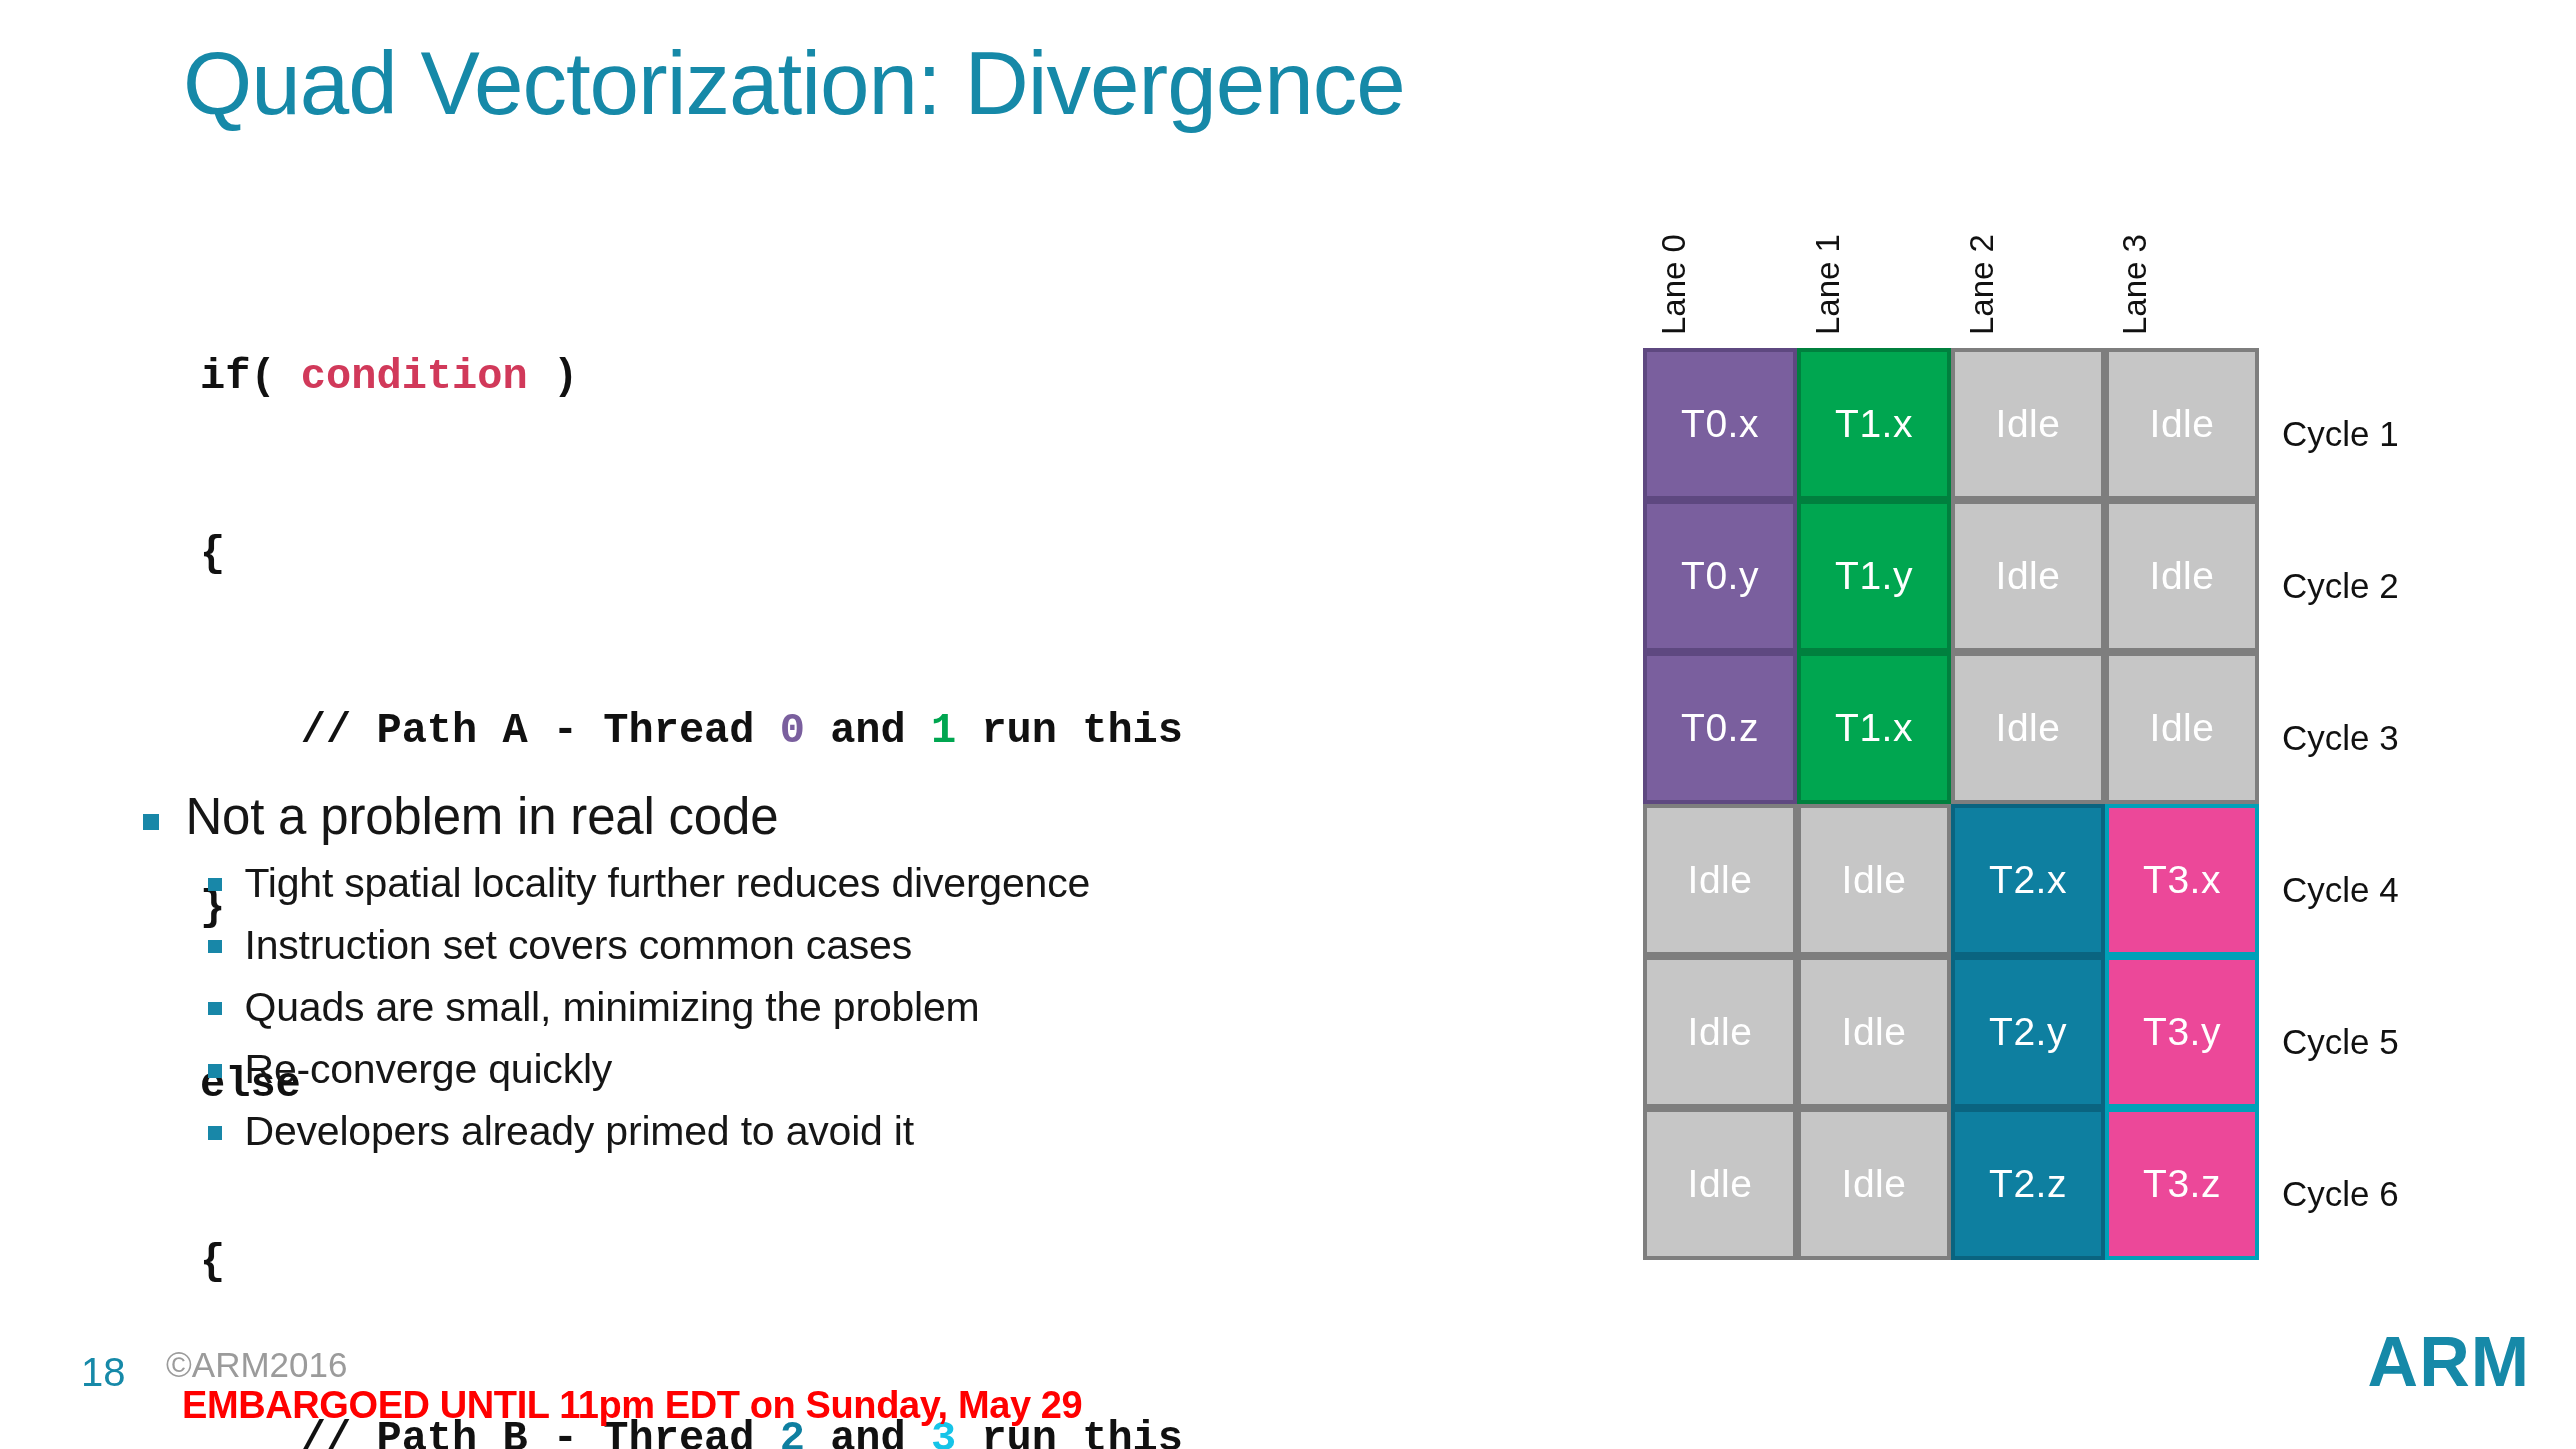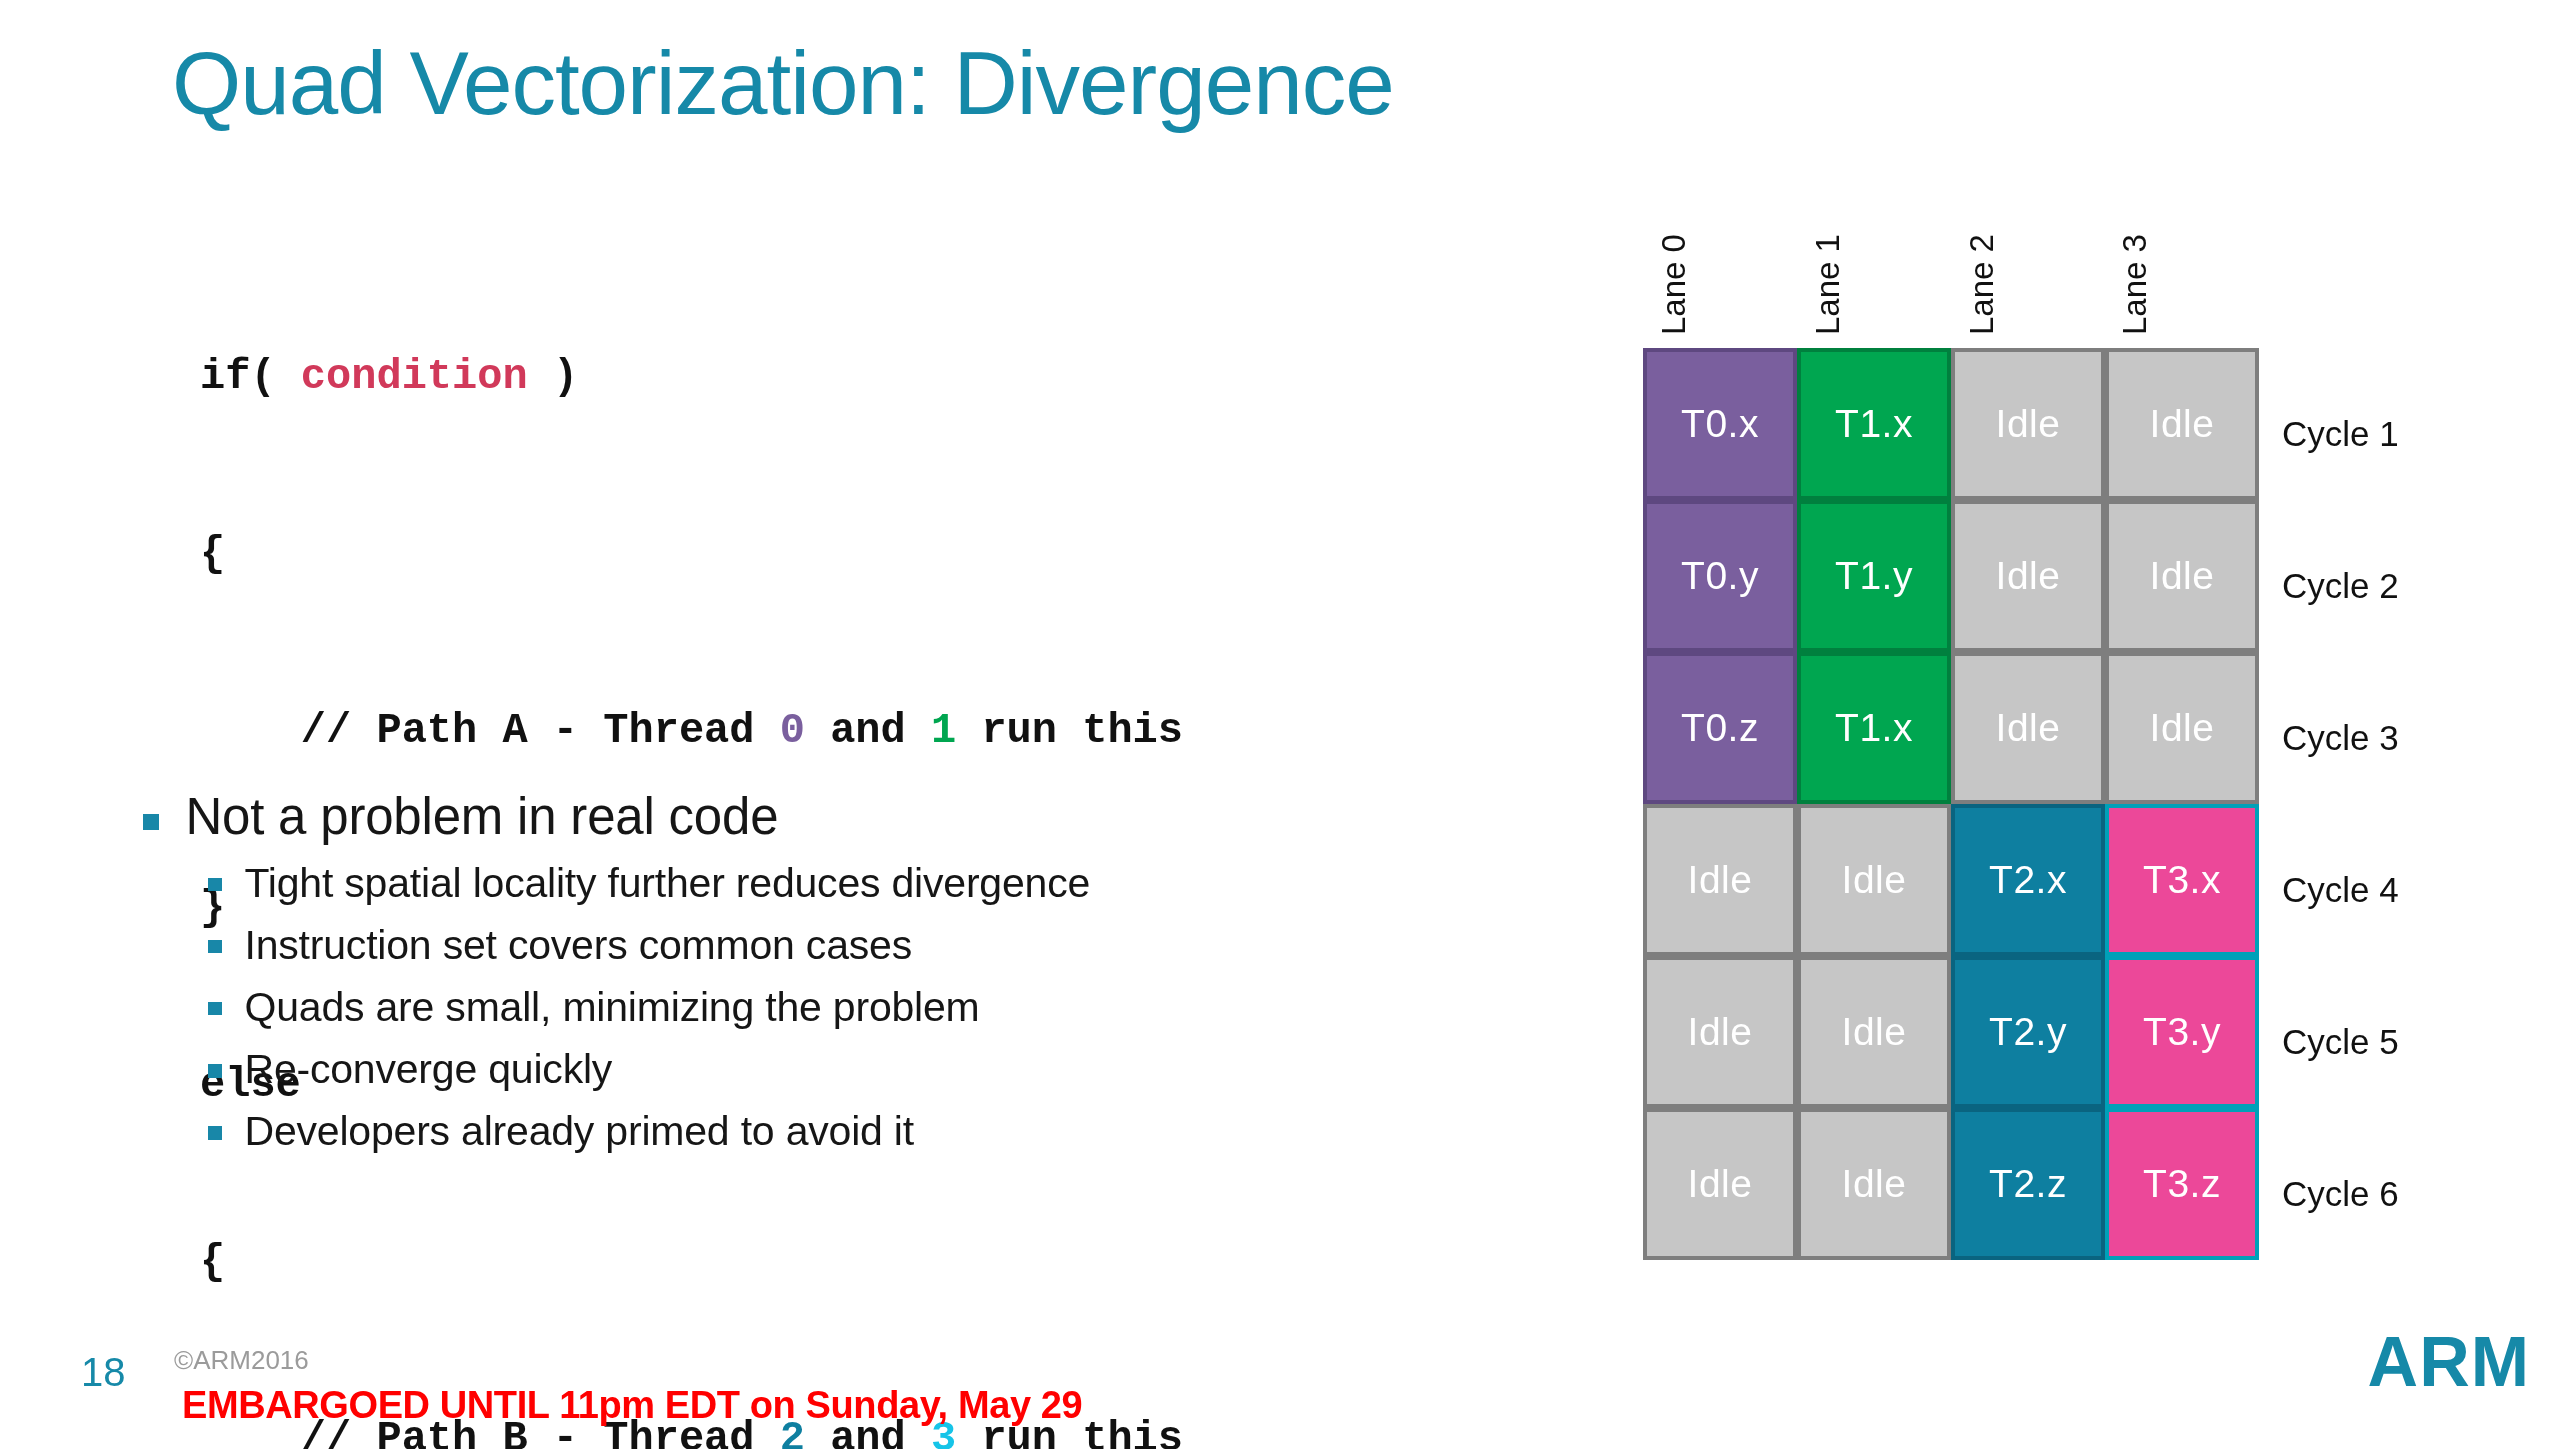--- a/index.html
+++ b/index.html
@@ -8,21 +8,21 @@
     background:#ffffff;
     font-family:"Liberation Sans", sans-serif;
     overflow:hidden;
     position:relative;
   }
   .slide{position:absolute;inset:0;background:#fff;}
 
   
   .title{
     position:absolute;
-    left:172px; top:37px;
+    left:183px; top:37px;
     font-family:"Liberation Sans", sans-serif;
     font-size:89px;
     font-weight:400;
     letter-spacing:-1px;
     color:#1689A8;
     white-space:nowrap;
     line-height:1.05;
   }
 
   
@@ -116,22 +116,22 @@
     white-space:nowrap;
   }
 
   
   .pagenum{
     position:absolute;left:81px;top:1350px;
     font-size:40px;color:#1689A8;
     font-family:"Liberation Sans", sans-serif;
   }
   .copyright{
-    position:absolute;left:174px;top:1345px;
-    font-size:26px;color:#9B9B9B;font-weight:400;
+    position:absolute;left:166px;top:1345px;
+    font-size:35px;color:#9B9B9B;font-weight:400;
     font-family:"Liberation Sans", sans-serif;
   }
   .embargo{
     position:absolute;left:182px;top:1384px;
     font-size:38px;font-weight:700;color:#FF0000;
     font-family:"Liberation Sans", sans-serif;
     letter-spacing:-0.4px;white-space:nowrap;
   }
   .logo{
     position:absolute;right:46px;top:1322px;

